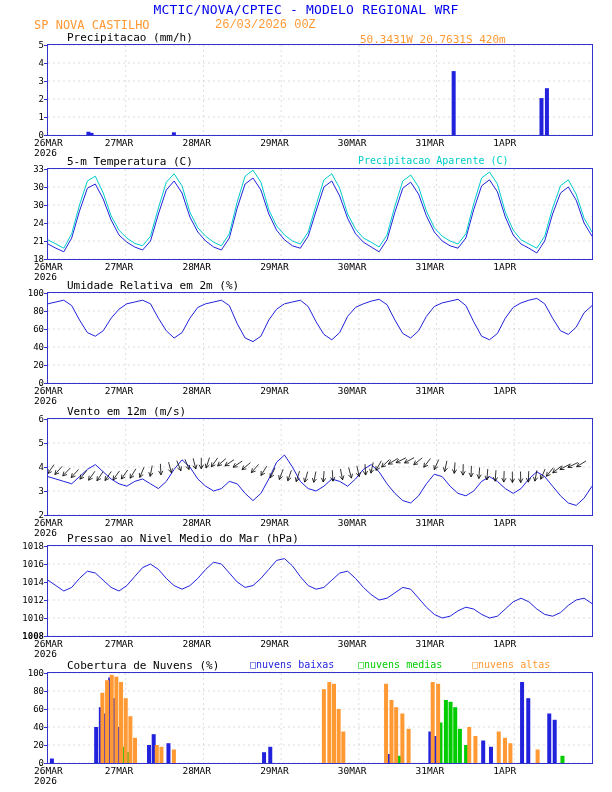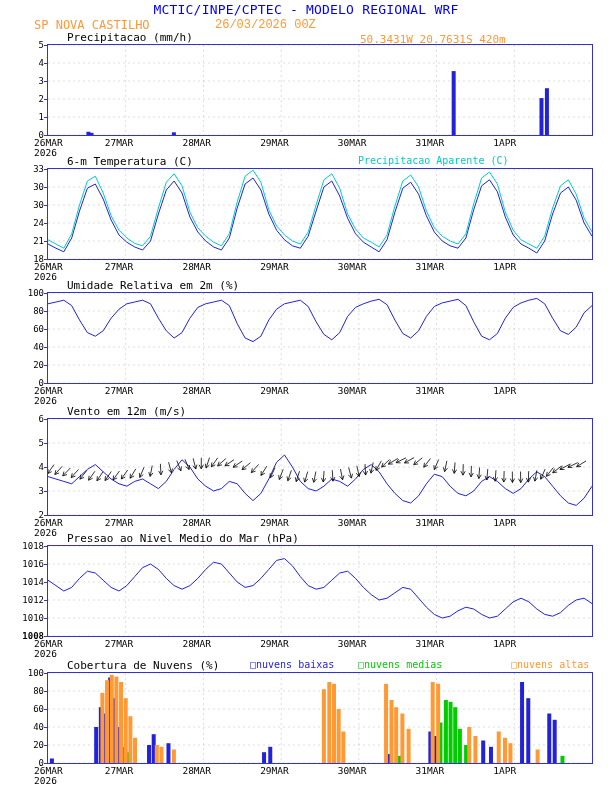--- a/index.html
+++ b/index.html
@@ -15,21 +15,21 @@
   .xlab{position:absolute;color:#000;font-size:9.5px;font-family:"DejaVu Sans Mono",monospace;}
   .yearlab{position:absolute;color:#000;font-size:9.5px;font-family:"DejaVu Sans Mono",monospace;}
   .legend{position:absolute;font-size:10px;font-family:"DejaVu Sans Mono",monospace;white-space:nowrap;}
   svg{display:block;}
 </style>
 </head>
 <body>
 
 <div id="page">
 
-  <div class="title">MCTIC/INPE/CPTEC - MODELO REGIONAL WRF</div>
+  <div class="title">MCTIC/NOVA/CPTEC - MODELO REGIONAL WRF</div>
   <div class="station">SP NOVA CASTILHO</div>
   <div class="rundate">26/03/2026 00Z</div>
   <div class="coords">50.3431W 20.7631S 420m</div>
 
   <div id="panels">
       <div class="plotbox" style="left: 47px; top: 44px; width: 546px; height: 92px;">
         <svg width="544" height="90" style="position: absolute; left: 0px; top: 0px;">
           <line x1="0" y1="90" x2="544" y2="90" stroke="#bbbbbb" stroke-width="0.5" stroke-dasharray="2,3"></line>
           <line x1="0" y1="72" x2="544" y2="72" stroke="#bbbbbb" stroke-width="0.5" stroke-dasharray="2,3"></line>
           <line x1="0" y1="54" x2="544" y2="54" stroke="#bbbbbb" stroke-width="0.5" stroke-dasharray="2,3"></line>
@@ -82,21 +82,21 @@
           <line x1="77.71428571428571" y1="0" x2="77.71428571428571" y2="90" stroke="#bbbbbb" stroke-width="0.5" stroke-dasharray="2,3"></line>
           <line x1="155.42857142857142" y1="0" x2="155.42857142857142" y2="90" stroke="#bbbbbb" stroke-width="0.5" stroke-dasharray="2,3"></line>
           <line x1="233.14285714285714" y1="0" x2="233.14285714285714" y2="90" stroke="#bbbbbb" stroke-width="0.5" stroke-dasharray="2,3"></line>
           <line x1="310.85714285714283" y1="0" x2="310.85714285714283" y2="90" stroke="#bbbbbb" stroke-width="0.5" stroke-dasharray="2,3"></line>
           <line x1="388.57142857142856" y1="0" x2="388.57142857142856" y2="90" stroke="#bbbbbb" stroke-width="0.5" stroke-dasharray="2,3"></line>
           <line x1="466.2857142857143" y1="0" x2="466.2857142857143" y2="90" stroke="#bbbbbb" stroke-width="0.5" stroke-dasharray="2,3"></line>
           <polyline points="0.0,75.0 7.9,79.2 15.8,82.8 23.7,69.0 31.5,42.0 39.4,19.2 47.3,15.0 55.2,30.0 63.1,51.0 71.0,66.0 78.8,73.2 86.7,78.0 94.6,81.0 102.5,72.0 110.4,45.0 118.3,21.0 126.1,12.0 134.0,24.0 141.9,48.0 149.8,63.0 157.7,72.0 165.6,78.0 173.4,81.0 181.3,69.0 189.2,39.0 197.1,15.0 205.0,9.0 212.9,21.0 220.8,45.0 228.6,61.2 236.5,70.8 244.4,76.8 252.3,79.2 260.2,67.2 268.1,42.0 275.9,18.0 283.8,12.0 291.7,27.0 299.6,49.2 307.5,64.8 315.4,73.2 323.2,78.0 331.1,82.8 339.0,70.8 346.9,43.2 354.8,19.2 362.7,13.2 370.6,25.2 378.4,46.8 386.3,63.0 394.2,72.0 402.1,76.8 410.0,79.2 417.9,69.0 425.7,40.8 433.6,16.8 441.5,10.8 449.4,22.8 457.3,48.0 465.2,66.0 473.0,75.0 480.9,79.2 488.8,84.0 496.7,72.0 504.6,45.0 512.5,24.0 520.3,18.0 528.2,31.2 536.1,54.0 544.0,67.2" fill="none" stroke="#2222dd" stroke-width="1"></polyline>
           <polyline points="0.0,70.8 7.9,75.0 15.8,79.2 23.7,64.8 31.5,36.0 39.4,12.0 47.3,7.2 55.2,24.0 63.1,46.8 71.0,61.2 78.8,69.0 86.7,74.4 94.6,76.8 102.5,67.2 110.4,39.0 118.3,13.2 126.1,4.8 134.0,16.8 141.9,43.2 149.8,58.8 157.7,67.2 165.6,73.2 173.4,76.8 181.3,64.8 189.2,33.0 197.1,7.2 205.0,1.2 212.9,13.2 220.8,40.8 228.6,57.0 236.5,66.0 244.4,72.0 252.3,75.0 260.2,63.0 268.1,36.0 275.9,10.8 283.8,4.8 291.7,19.2 299.6,45.0 307.5,60.0 315.4,69.0 323.2,73.2 331.1,78.0 339.0,66.0 346.9,37.2 354.8,12.0 362.7,6.0 370.6,18.0 378.4,42.0 386.3,58.8 394.2,67.2 402.1,72.0 410.0,75.0 417.9,64.8 425.7,34.8 433.6,9.0 441.5,3.0 449.4,15.0 457.3,43.2 465.2,61.2 473.0,70.8 480.9,75.0 488.8,79.2 496.7,67.2 504.6,39.0 512.5,16.8 520.3,10.8 528.2,25.2 536.1,49.2 544.0,63.0" fill="none" stroke="#00cccc" stroke-width="1"></polyline>
         </svg>
       </div>
-      <div class="paneltitle" style="left: 67px; top: 155px;">6-m Temperatura (C)</div>
+      <div class="paneltitle" style="left: 67px; top: 155px;">5-m Temperatura (C)</div>
       <div class="legend" style="left: 358px; top: 155px; color: rgb(0, 204, 204);">Precipitacao Aparente (C)</div>
       <div class="ylab" style="right: 568px; top: 259px;">18</div>
       <div style="position: absolute; left: 44px; top: 259px; width: 3px; height: 1px; background: rgb(51, 51, 204);"></div>
       <div class="ylab" style="right: 568px; top: 241px;">21</div>
       <div style="position: absolute; left: 44px; top: 241px; width: 3px; height: 1px; background: rgb(51, 51, 204);"></div>
       <div class="ylab" style="right: 568px; top: 223px;">24</div>
       <div style="position: absolute; left: 44px; top: 223px; width: 3px; height: 1px; background: rgb(51, 51, 204);"></div>
       <div class="ylab" style="right: 568px; top: 205px;">30</div>
       <div style="position: absolute; left: 44px; top: 205px; width: 3px; height: 1px; background: rgb(51, 51, 204);"></div>
       <div class="ylab" style="right: 568px; top: 187px;">30</div>
@@ -624,21 +624,21 @@
           <rect x="425.42857142857144" y="63" width="4" height="27" fill="#ff9933"></rect>
           <rect x="448.74285714285713" y="58.5" width="4" height="31.5" fill="#ff9933"></rect>
           <rect x="454.96" y="64.8" width="4" height="25.200000000000003" fill="#ff9933"></rect>
           <rect x="460.4" y="70.2" width="4" height="19.799999999999997" fill="#ff9933"></rect>
           <rect x="487.6" y="76.5" width="4" height="13.5" fill="#ff9933"></rect>
         </svg>
       </div>
       <div class="paneltitle" style="left: 67px; top: 659px;">Cobertura de Nuvens (%)</div>
       <div class="legend" style="left: 250px; top: 659px; color: rgb(34, 34, 221);">□nuvens baixas</div>
       <div class="legend" style="left: 358px; top: 659px; color: rgb(0, 204, 0);">□nuvens medias</div>
-      <div class="legend" style="left: 472px; top: 659px; color: rgb(255, 153, 51); margin-left: 39px;">□nuvens altas</div>
+      <div class="legend" style="left: 472px; top: 659px; color: rgb(255, 153, 51);">□nuvens altas</div>
       <div class="ylab" style="right: 568px; top: 763px;">0</div>
       <div style="position: absolute; left: 44px; top: 763px; width: 3px; height: 1px; background: rgb(51, 51, 204);"></div>
       <div class="ylab" style="right: 568px; top: 745px;">20</div>
       <div style="position: absolute; left: 44px; top: 745px; width: 3px; height: 1px; background: rgb(51, 51, 204);"></div>
       <div class="ylab" style="right: 568px; top: 727px;">40</div>
       <div style="position: absolute; left: 44px; top: 727px; width: 3px; height: 1px; background: rgb(51, 51, 204);"></div>
       <div class="ylab" style="right: 568px; top: 709px;">60</div>
       <div style="position: absolute; left: 44px; top: 709px; width: 3px; height: 1px; background: rgb(51, 51, 204);"></div>
       <div class="ylab" style="right: 568px; top: 691px;">80</div>
       <div style="position: absolute; left: 44px; top: 691px; width: 3px; height: 1px; background: rgb(51, 51, 204);"></div>

